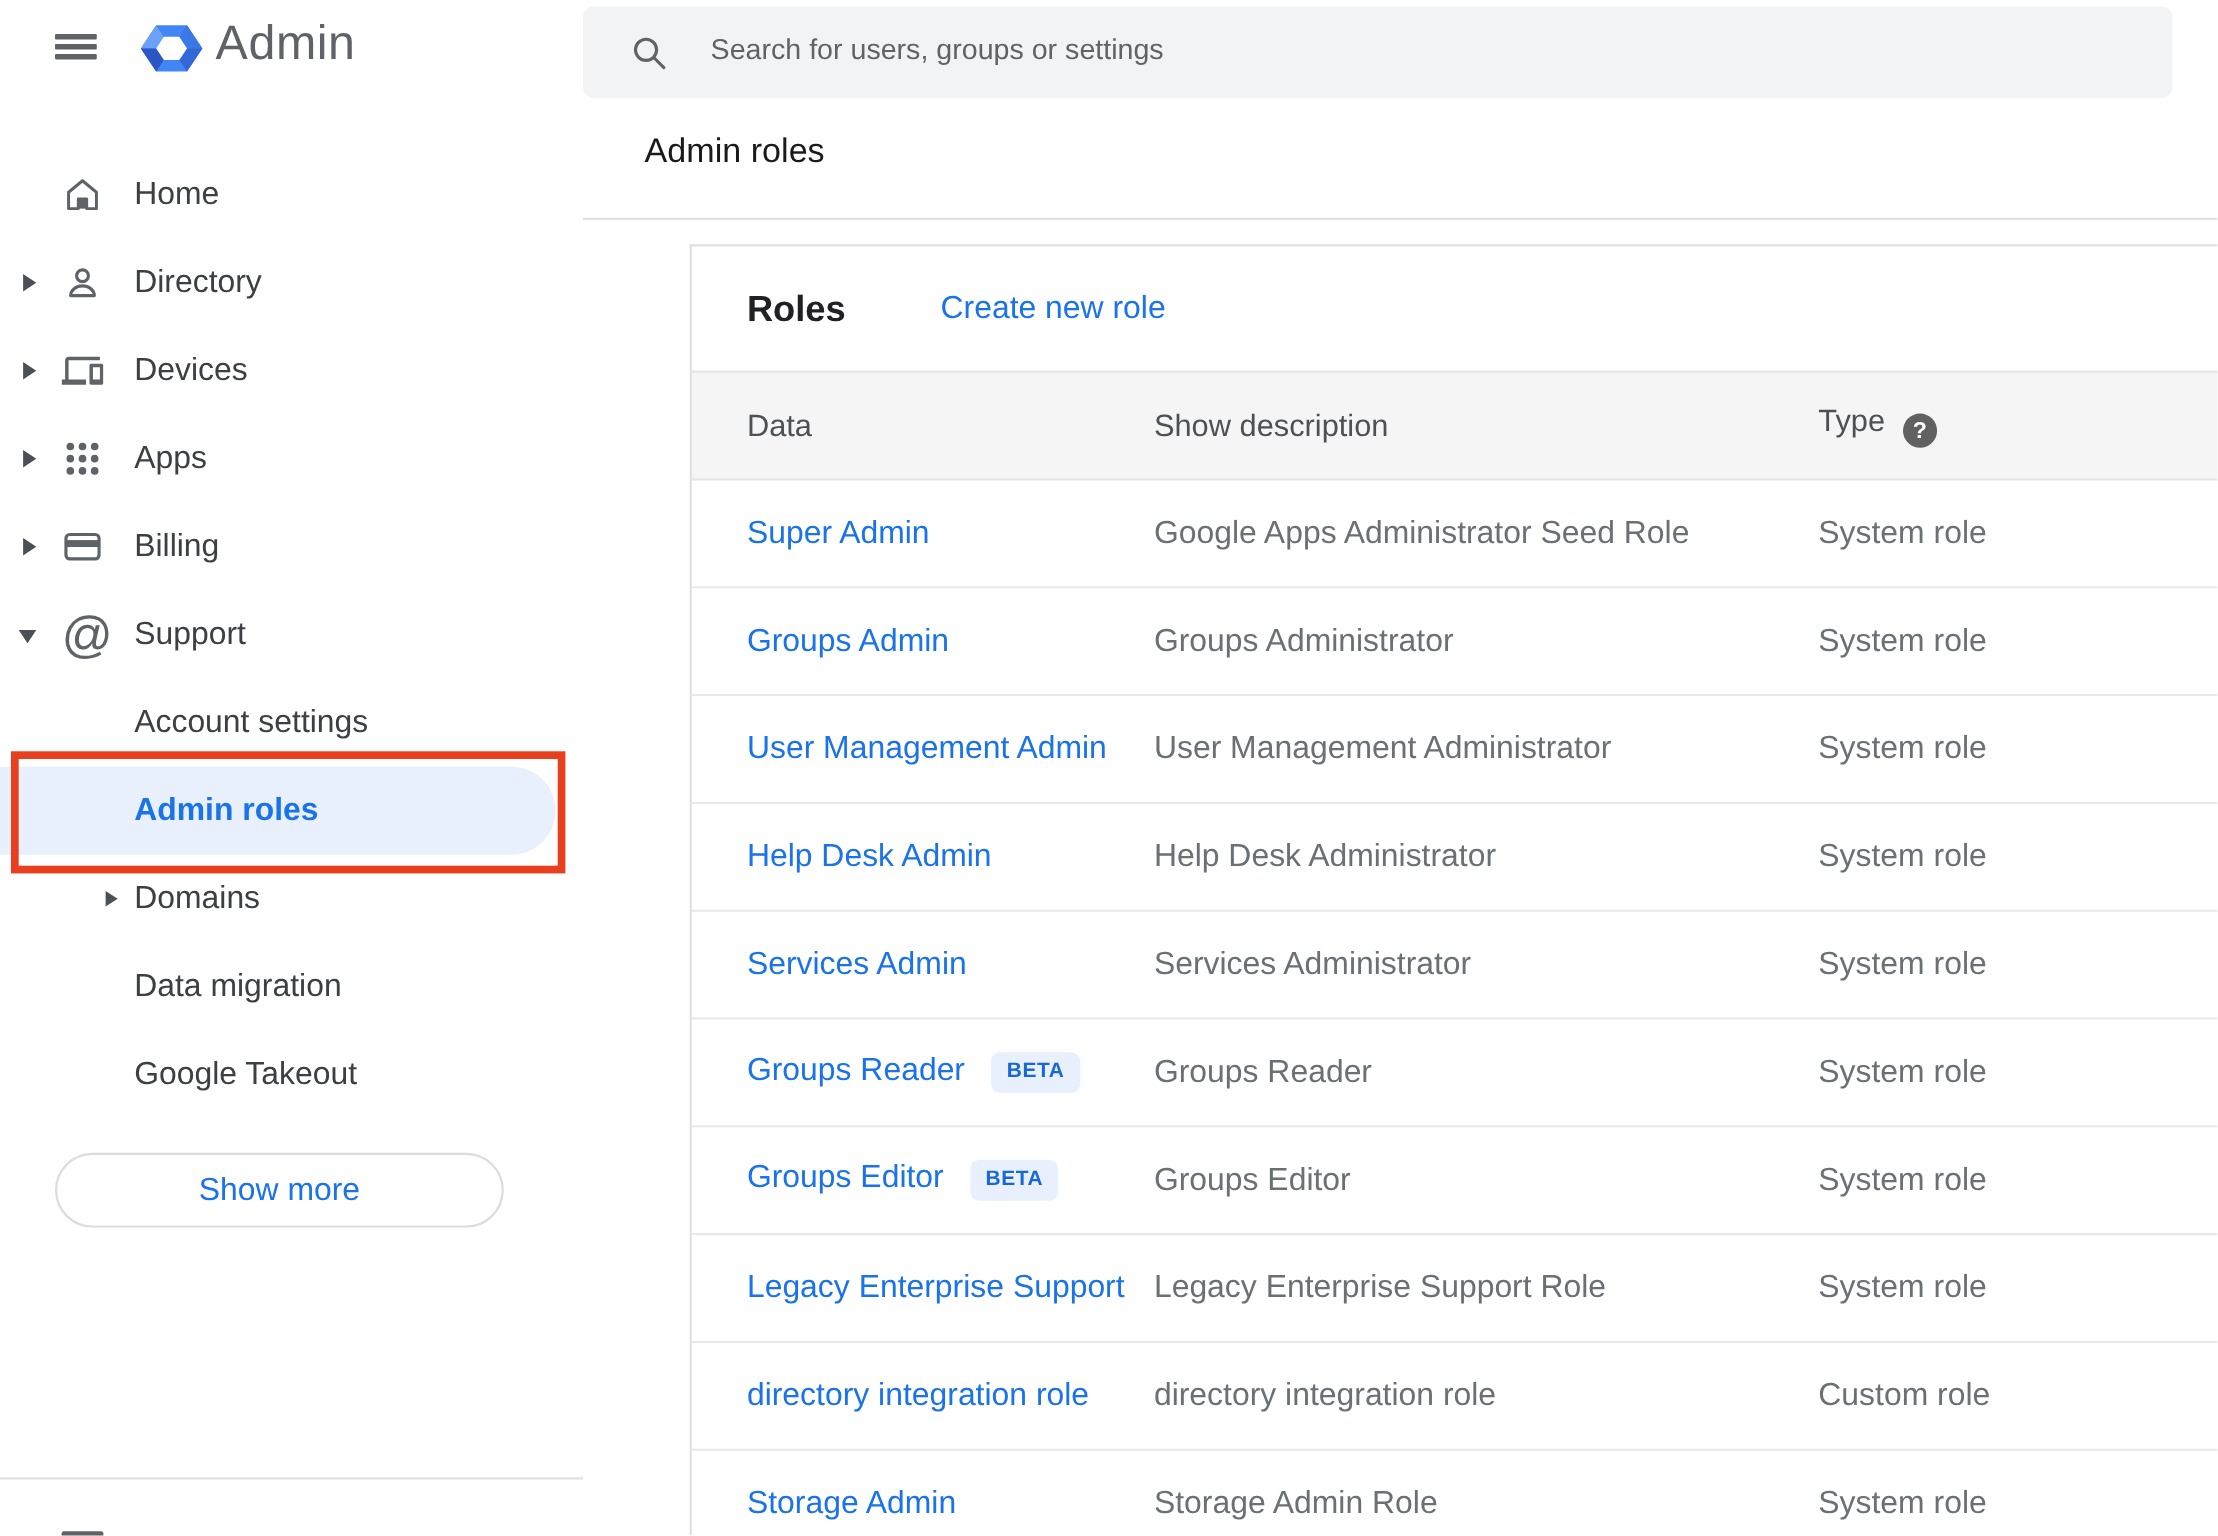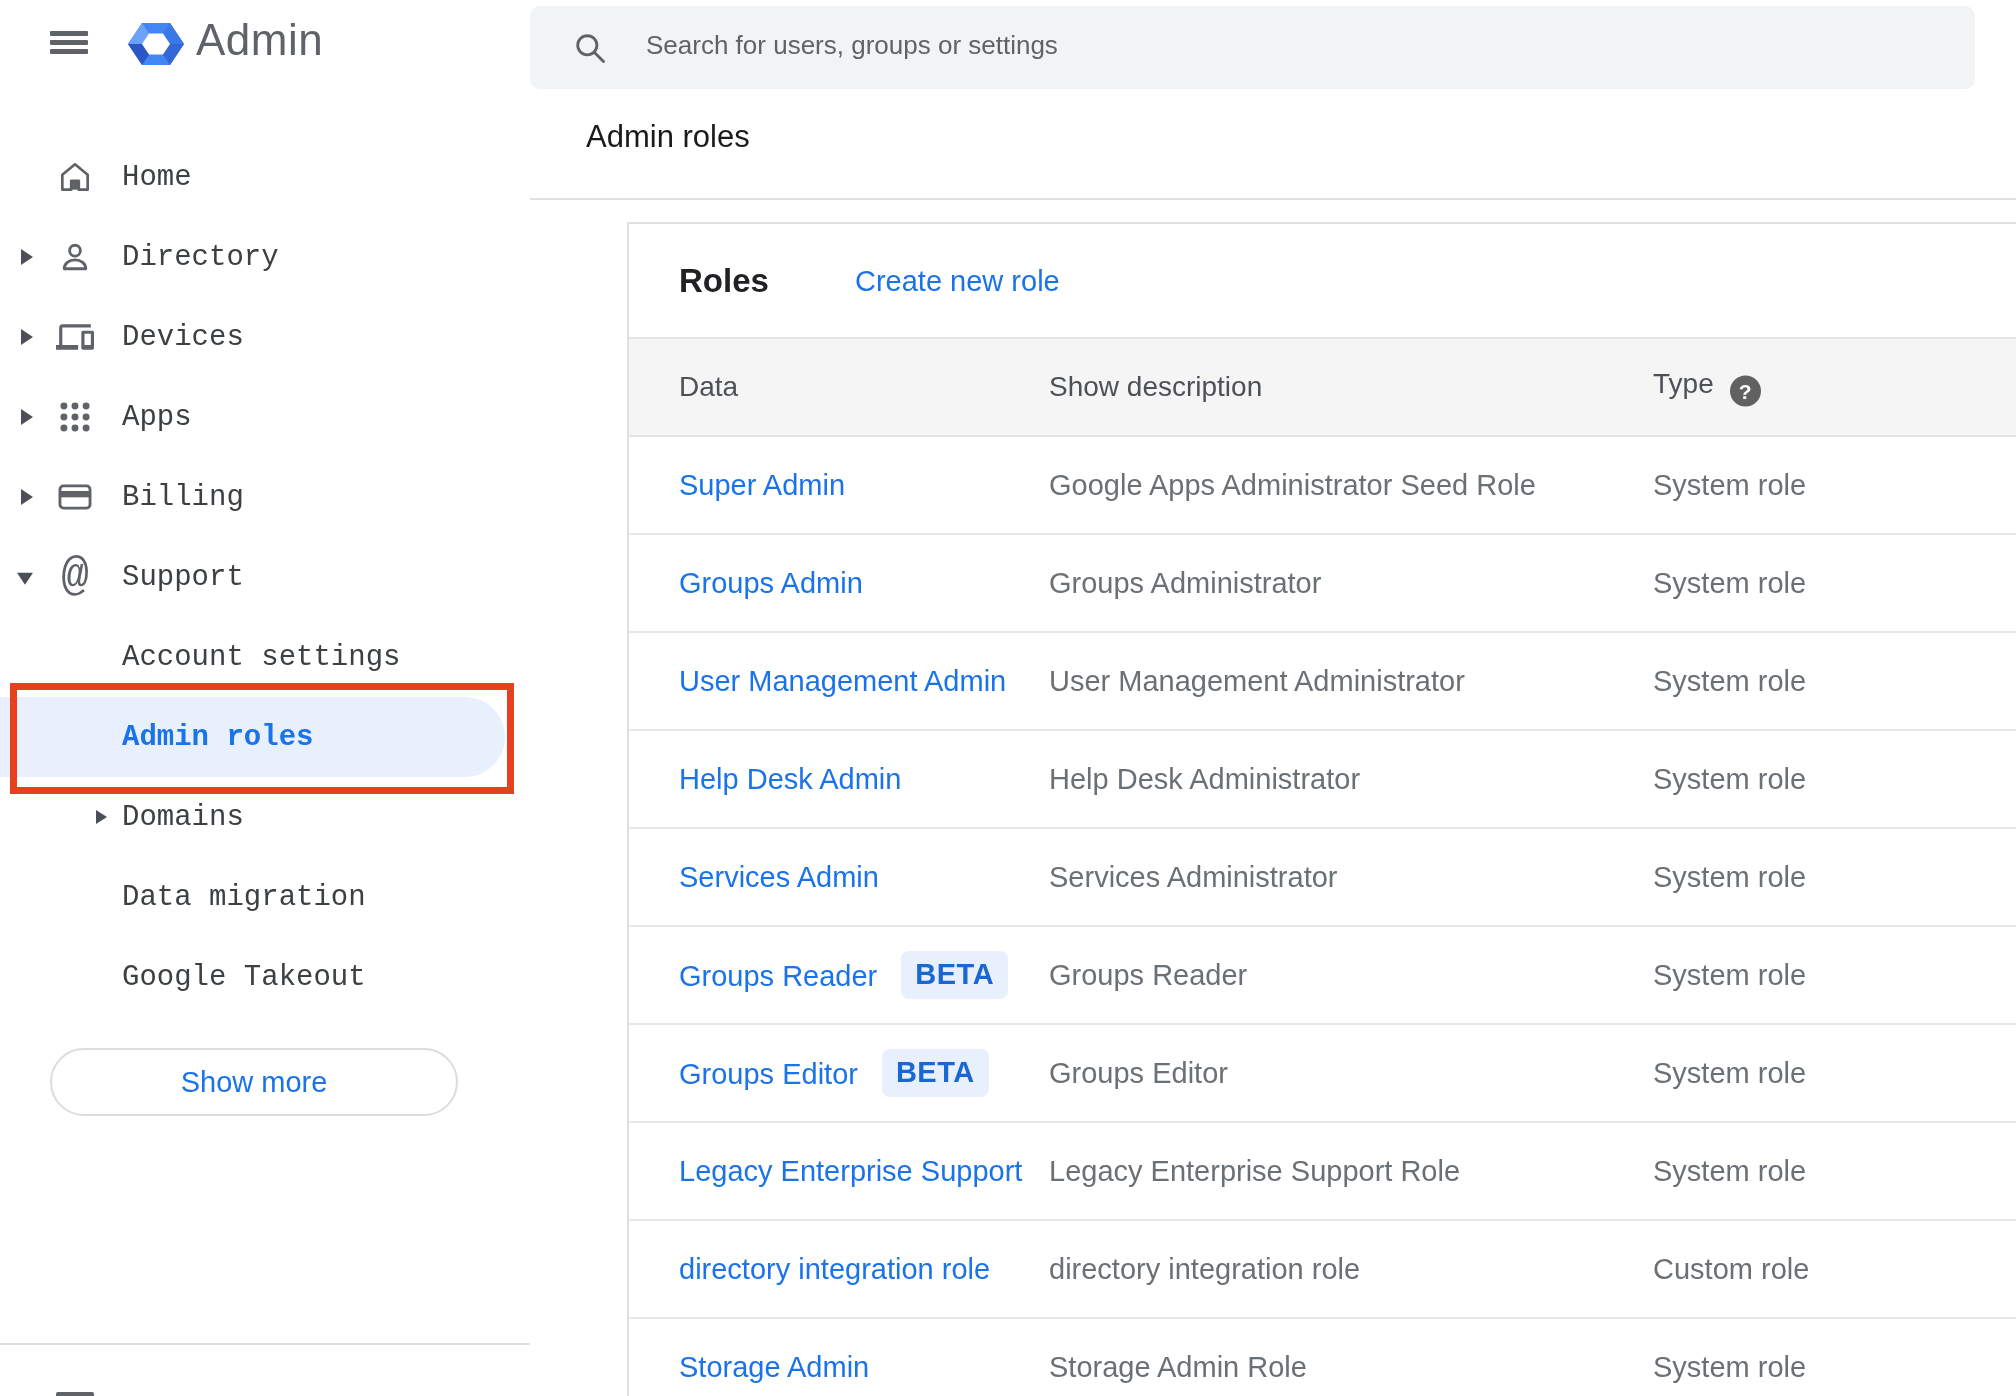--- a/index.html
+++ b/index.html
@@ -20,21 +20,21 @@
 
   .search-bar { position: absolute; left: 530px; top: 6px; width: 1445px; height: 83px; background: #f1f3f4; border-radius: 10px; }
   .search-icon { position: absolute; left: 42px; top: 24px; }
   .search-placeholder { position: absolute; left: 116px; top: 24px; font-size: 26px; color: #5f6368; }
 
   .breadcrumb { position: absolute; left: 586px; top: 119px; font-size: 31px; color: #1a1a1a; }
   .top-divider { position: absolute; left: 530px; top: 198px; width: 1486px; height: 2px; background: #dfe1e5; }
 
   
   .sidebar { position: absolute; left: 0; top: 0; width: 530px; height: 1396px; background: #fff; }
-  .nav-item { position: absolute; left: 0; width: 530px; height: 80px; cursor: pointer; font-family: Liberation Mono, monospace; }
+  .nav-item { position: absolute; left: 0; width: 530px; height: 80px; cursor: pointer; }
   .nav-label { position: absolute; left: 122px; top: 50%; transform: translateY(-50%); font-size: 29px; color: #3c4043; white-space: nowrap; }
   .icon-slot { position: absolute; left: 56px; top: 50%; transform: translateY(-50%); width: 38px; height: 38px; }
   .tri-right { position: absolute; left: 21px; top: 50%; transform: translateY(-50%); width: 0; height: 0;
     border-left: 12px solid #4a5056; border-top: 8px solid transparent; border-bottom: 8px solid transparent; }
   .tri-down { position: absolute; left: 17px; top: 50%; transform: translateY(-35%); width: 0; height: 0;
     border-top: 12px solid #4a5056; border-left: 8px solid transparent; border-right: 8px solid transparent; }
   .sub-tri { left: 96px; border-left-width: 11px; border-top-width: 7px; border-bottom-width: 7px; }
   .at-glyph { font-size: 46px; color: #5f6368; line-height: 38px; display: block; text-align: center; }
 
   .active-pill { position: absolute; left: 0; top: 697px; width: 505px; height: 80px; background: #e8f0fe; border-radius: 0 40px 40px 0; }
@@ -62,21 +62,21 @@
   .col-role { left: 50px; } .col-desc { left: 420px; } .col-type { left: 1024px; }
   .help-circle { display: inline-block; vertical-align: -6px; margin-left: 16px; width: 31px; height: 31px; border-radius: 50%;
     background: #616161; color: #fff; font-size: 21px; font-weight: 700; text-align: center; line-height: 31px; cursor: pointer; }
 
   .tbody { position: absolute; left: 0; top: 213px; width: 100%; }
   .trow { position: relative; width: 100%; height: 98px; border-bottom: 2px solid #e8e8e8; background: #fff; }
   .cell { position: absolute; top: 50%; transform: translateY(-50%); font-size: 29px; white-space: nowrap; }
   .role-link { color: #1a73e8; cursor: pointer; }
   .desc-text, .type-text { color: #6b7075; }
   .beta-badge { display: inline-block; margin-left: 24px; padding: 7px 14px 8px; background: #e8f0fe; color: #1967d2;
-    font-size: 29px; font-weight: 700; border-radius: 8px; letter-spacing: 0.5px; vertical-align: 2px; text-align: right; }
+    font-size: 19px; font-weight: 700; border-radius: 8px; letter-spacing: 0.5px; vertical-align: 2px; text-align: right; }
 </style>
 </head>
 <body>
 
 <div class="sidebar">
 
   <div class="hamburger">
     <span></span>
       <span></span>
       <span></span>

